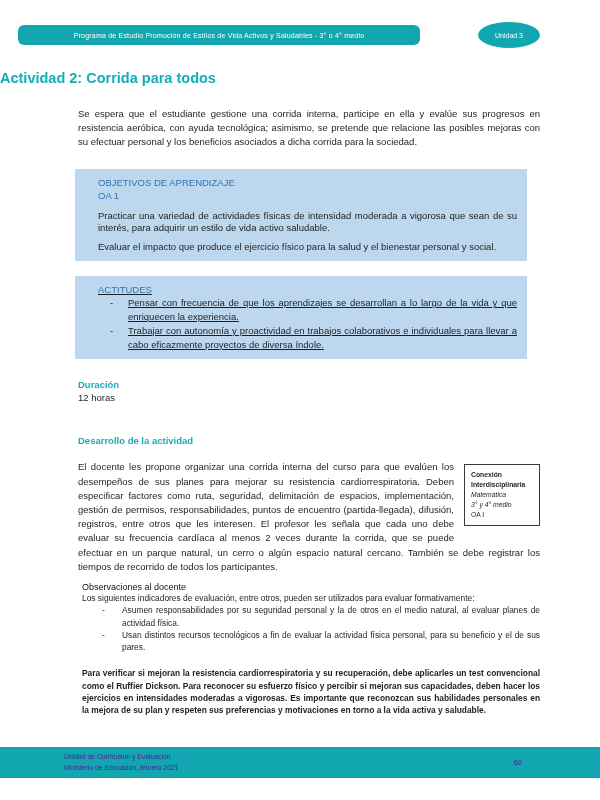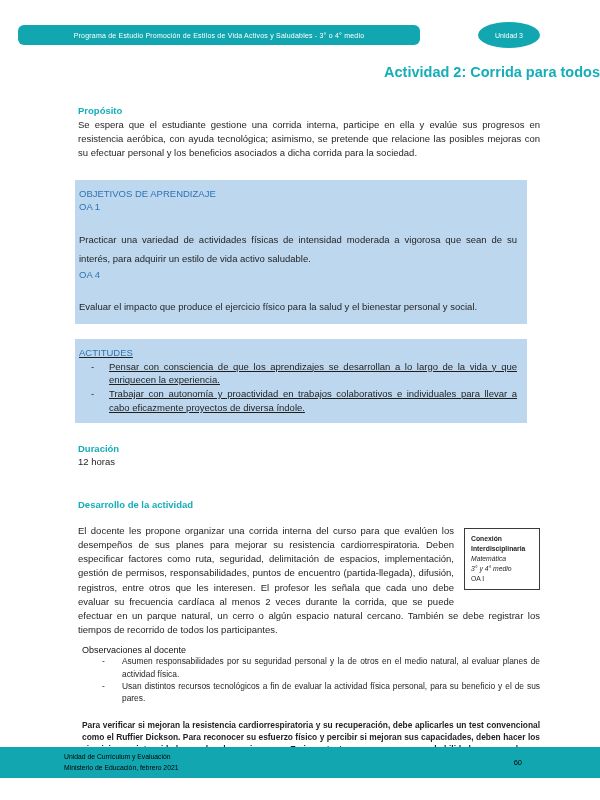--- a/index.html
+++ b/index.html
@@ -33,23 +33,23 @@
     left: 478px; top: 22px;
     width: 62px; height: 26px;
     background: #12a7b0;
     border-radius: 50%;
     display: flex; align-items: center; justify-content: center;
   }
   .unit-pill span { color: #ffffff; font-size: 7px; }
   
   .doc-title {
     position: absolute;
-    top: 64px; left: 0;
+    top: 70px; left: 0;
     width: 100%;
-    text-align: right;
+    text-align: left;
     color: #15aeb8;
     font-size: 14.5px;
     font-weight: bold;
   }
   
   .content {
     position: absolute;
     left: 78px; top: 105px;
     width: 462px;
   }
@@ -63,30 +63,30 @@
     font-size: 9.5px;
     line-height: 14.2px;
     text-align: justify;
     margin-top: 2px;
   }
   
   .bluebox {
     background: #bdd7ee;
     margin-left: -3px;
     width: 452px;
-    padding: 7px 10px 8px 4px;
+    padding: 7px 10px 8px 23px;
   }
   .bluebox.first { margin-top: 19px; }
   .bluebox.second { margin-top: 15px; text-decoration: underline; }
   .blue-h {
     color: #2e74b5;
     font-size: 9.5px;
     line-height: 13.5px;
   }
-  .bluebox .body-p { line-height: 19px; margin-top: 16px; }
+  .bluebox .body-p { line-height: 12px; margin-top: 7px; }
   .dash-item {
     position: relative;
     padding-left: 30px;
     font-size: 9.5px;
     line-height: 13.8px;
     text-align: justify;
   }
   .dash-item .marker { position: absolute; left: 12px; top: 0; }
   
   .duracion-h { margin-top: 20px; }
@@ -116,21 +116,21 @@
     line-height: 12.3px;
   }
   .obs .dash-item .marker { left: 20px; }
   .obs-closing { margin-top: 14px; font-weight: bold; }
   
   .footer-bar {
     position: absolute;
     left: 0; top: 747px;
     width: 600px; height: 31px;
     background: #12a7b0;
-    color: #000000;
+    color: #4c1d95;
     display: flex;
     align-items: center;
     justify-content: space-between;
     padding: 0 78px 0 64px;
   }
   .footer-left div { font-size: 6.8px; line-height: 10.5px; }
   .footer-page { font-size: 7.5px; }
   .clearfix::after { content: ""; display: block; clear: both; }
 </style>
 </head>
@@ -143,37 +143,35 @@
   </div>
   <div class="unit-pill">
     <span>Unidad 3</span>
   </div>
 
   <div class="doc-title">Actividad 2: Corrida para todos</div>
 
   <div class="content">
 
     <div>
-      <div class="teal-h">Propósito</div>
       <p class="body-p">Se espera que el estudiante gestione una corrida interna, participe en ella y evalúe sus progresos en resistencia aeróbica, con ayuda tecnológica; asimismo, se pretende que relacione las posibles mejoras con su efectuar personal y los beneficios asociados a dicha corrida para la sociedad.</p>
     </div>
 
     <div class="bluebox first">
       <div class="blue-h">OBJETIVOS DE APRENDIZAJE</div>
       <div class="blue-h">OA 1</div>
       <p class="body-p">Practicar una variedad de actividades físicas de intensidad moderada a vigorosa que sean de su interés, para adquirir un estilo de vida activo saludable.</p>
-      <div class="blue-h">OA 4</div>
       <p class="body-p">Evaluar el impacto que produce el ejercicio físico para la salud y el bienestar personal y social.</p>
     </div>
 
     <div class="bluebox second">
       <div class="blue-h">ACTITUDES</div>
       <div class="dash-item">
         <span class="marker">-</span>
-        <span>Pensar con consciencia de que los aprendizajes se desarrollan a lo largo de la vida y que enriquecen la experiencia.</span>
+        <span>Pensar con frecuencia de que los aprendizajes se desarrollan a lo largo de la vida y que enriquecen la experiencia.</span>
       </div>
       <div class="dash-item">
         <span class="marker">-</span>
         <span>Trabajar con autonomía y proactividad en trabajos colaborativos e individuales para llevar a cabo eficazmente proyectos de diversa índole.</span>
       </div>
     </div>
 
     <div>
       <div class="teal-h duracion-h">Duración</div>
       <div class="duracion-v">12 horas</div>
@@ -187,20 +185,21 @@
           <div class="cx-italic">Matemática</div>
           <div class="cx-italic">3° y 4° medio</div>
           <div>OA I</div>
         </aside>
         <p class="body-p">El docente les propone organizar una corrida interna del curso para que evalúen los desempeños de sus planes para mejorar su resistencia cardiorrespiratoria. Deben especificar factores como ruta, seguridad, delimitación de espacios, implementación, gestión de permisos, responsabilidades, puntos de encuentro (partida-llegada), difusión, registros, entre otros que les interesen. El profesor les señala que cada uno debe evaluar su frecuencia cardíaca al menos 2 veces durante la corrida, que se puede efectuar en un parque natural, un cerro o algún espacio natural cercano. También se debe registrar los tiempos de recorrido de todos los participantes.</p>
       </div>
     </div>
 
     <div class="obs">
       <div class="obs-h">Observaciones al docente</div>
+      <p class="obs-p">Los siguientes indicadores de evaluación, entre otros, pueden ser utilizados para evaluar formativamente:</p>
       <div class="dash-item">
         <span class="marker">-</span>
         <span>Asumen responsabilidades por su seguridad personal y la de otros en el medio natural, al evaluar planes de actividad física.</span>
       </div>
       <div class="dash-item">
         <span class="marker">-</span>
         <span>Usan distintos recursos tecnológicos a fin de evaluar la actividad física personal, para su beneficio y el de sus pares.</span>
       </div>
       <p class="obs-p obs-closing">Para verificar si mejoran la resistencia cardiorrespiratoria y su recuperación, debe aplicarles un test convencional como el Ruffier Dickson. Para reconocer su esfuerzo físico y percibir si mejoran sus capacidades, deben hacer los ejercicios en intensidades moderadas a vigorosas. Es importante que reconozcan sus habilidades personales en la mejora de su plan y respeten sus preferencias y motivaciones en torno a la vida activa y saludable.</p>
     </div>

